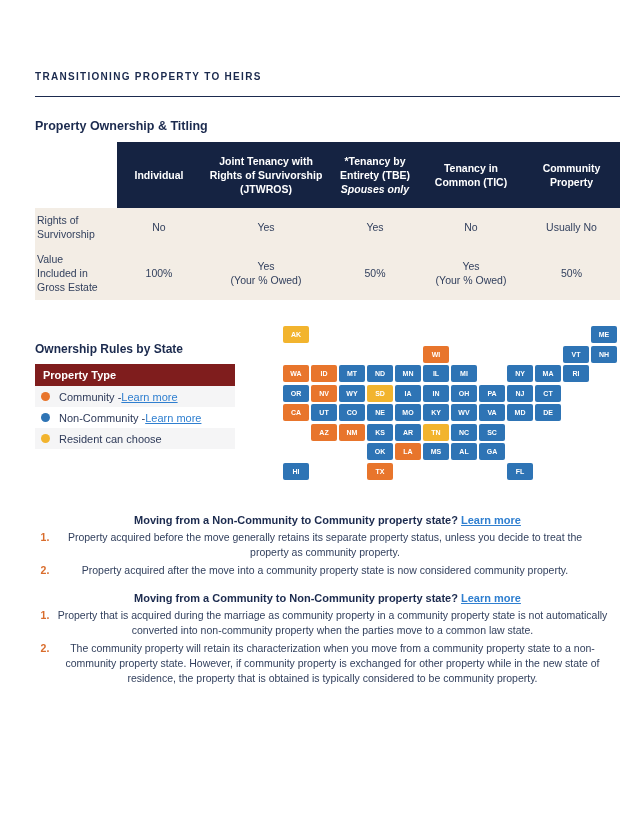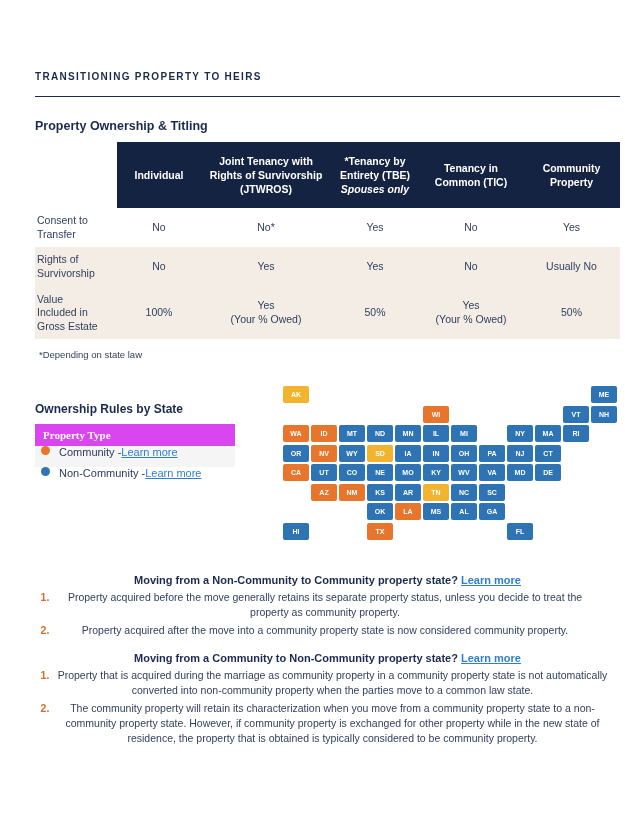--- a/index.html
+++ b/index.html
@@ -22,22 +22,22 @@
     white-space:pre-line;line-height:1.3;color:#33415E;}
   table.otable td.rowlabel{text-align:left;padding-left:2px;}
   table.otable tr.beige td{background:#F3EDE5;}
   table.otable tr.beige td.rowlabel{background:#F3EDE5;}
   .footnote{font-size:9.5px;color:#33415E;margin:10px 0 0 4px;}
 
   
   .map-section{position:relative;height:176px;margin-top:26px;}
   .map-title{font-size:12px;font-weight:700;color:#1B2A4E;margin:0 0 8px 0;padding-top:16px;}
   .legend{width:200px;}
-  .legend-header{background:#d946ef;color:#fff;font-size:11px;font-weight:700;padding:5px 8px;font-family:Liberation Serif, serif;}
-  .legend-row{display:flex;align-items:flex-start;height:21px;font-size:11px;color:#2E3A59;padding-left:4px;}
+  .legend-header{background:#7f1d1d;color:#fff;font-size:11px;font-weight:700;padding:5px 8px;}
+  .legend-row{display:flex;align-items:center;height:21px;font-size:11px;color:#2E3A59;padding-left:4px;}
   .legend-row:nth-child(odd){background:#F5F5F6;}
   .legend-dot{width:9px;height:9px;border-radius:50%;margin:0 9px 0 2px;flex:0 0 auto;}
   .legend a,.sec-head a{color:#2F7FD0;text-decoration:underline;}
   .tilemap{position:absolute;left:248px;top:0;width:336px;height:156px;}
   .tile{position:absolute;width:26px;height:17px;border-radius:2px;display:flex;align-items:center;justify-content:center;}
   .tile span{font-size:7px;font-weight:700;color:#ffffff;}
 
   
   .text-sections{margin-top:12px;}
   .text-block{margin-bottom:14px;text-align:center;}
@@ -71,29 +71,20 @@
       <tr id="thead-row">
           <th class="no-bg"></th>
           <th><span>Individual</span></th>
           <th><span>Joint Tenancy with Rights of Survivorship (JTWROS)</span></th>
           <th><span>*Tenancy by Entirety (TBE)</span><span class="sub">Spouses only</span></th>
           <th><span>Tenancy in Common (TIC)</span></th>
           <th><span>Community Property</span></th>
         </tr>
     </thead>
     <tbody id="tbody">
-        <tr>
-          <td class="rowlabel">Consent to
-Transfer</td>
-          <td>No</td>
-          <td>No*</td>
-          <td>Yes</td>
-          <td>No</td>
-          <td>Yes</td>
-        </tr>
         <tr class="beige">
           <td class="rowlabel">Rights of
 Survivorship</td>
           <td>No</td>
           <td>Yes</td>
           <td>Yes</td>
           <td>No</td>
           <td>Usually No</td>
         </tr>
         <tr class="beige">
@@ -103,37 +94,40 @@
           <td>100%</td>
           <td>Yes
 (Your % Owed)</td>
           <td>50%</td>
           <td>Yes
 (Your % Owed)</td>
           <td>50%</td>
         </tr>
       </tbody>
   </table>
-  <div class="footnote">*Depending on state law</div>
 
   <div class="map-section">
     <div class="map-left">
       <h3 class="map-title">Ownership Rules by State</h3>
       <div class="legend">
         <div class="legend-header">Property Type</div>
         <div id="legend-items">
             <div class="legend-row">
               <span class="legend-dot" style="background: rgb(232, 117, 44);"></span>
               <span>Community - </span>
               <a href="#">Learn more</a>
             </div>
             <div class="legend-row">
               <span class="legend-dot" style="background: rgb(46, 116, 181);"></span>
               <span>Non-Community - </span>
               <a href="#">Learn more</a>
+            </div>
+            <div class="legend-row">
+              <span class="legend-dot" style="background: rgb(242, 180, 46);"></span>
+              <span>Resident can choose</span>
             </div>
           </div>
       </div>
     </div>
     <div class="tilemap" id="tilemap">
         <div class="tile" style="left: 0px; top: 0px; background: rgb(242, 180, 46);">
           <span>AK</span>
         </div>
         <div class="tile" style="left: 308px; top: 0px; background: rgb(46, 116, 181);">
           <span>ME</span>

